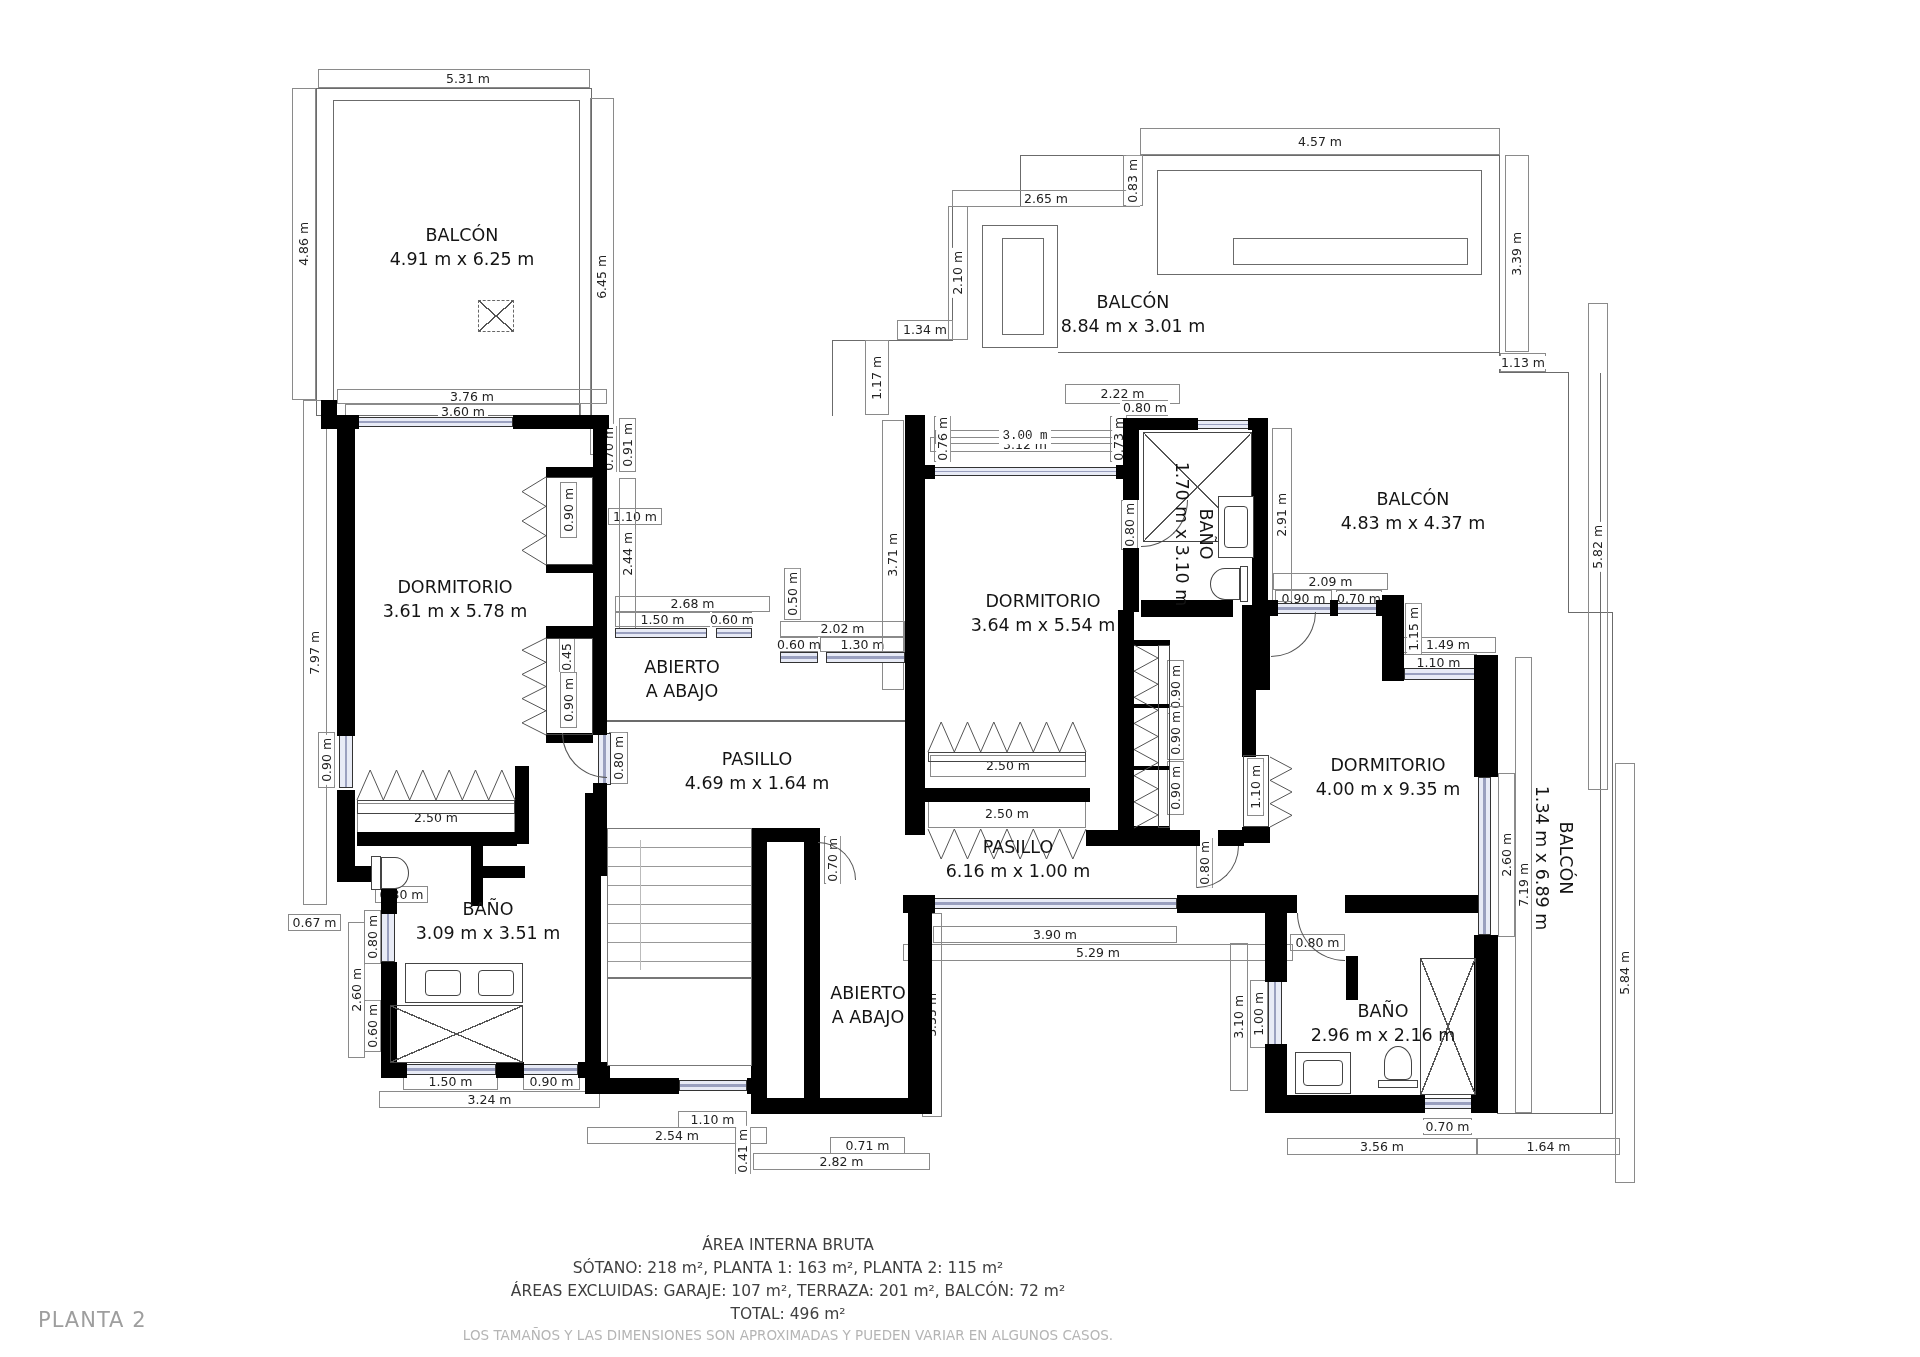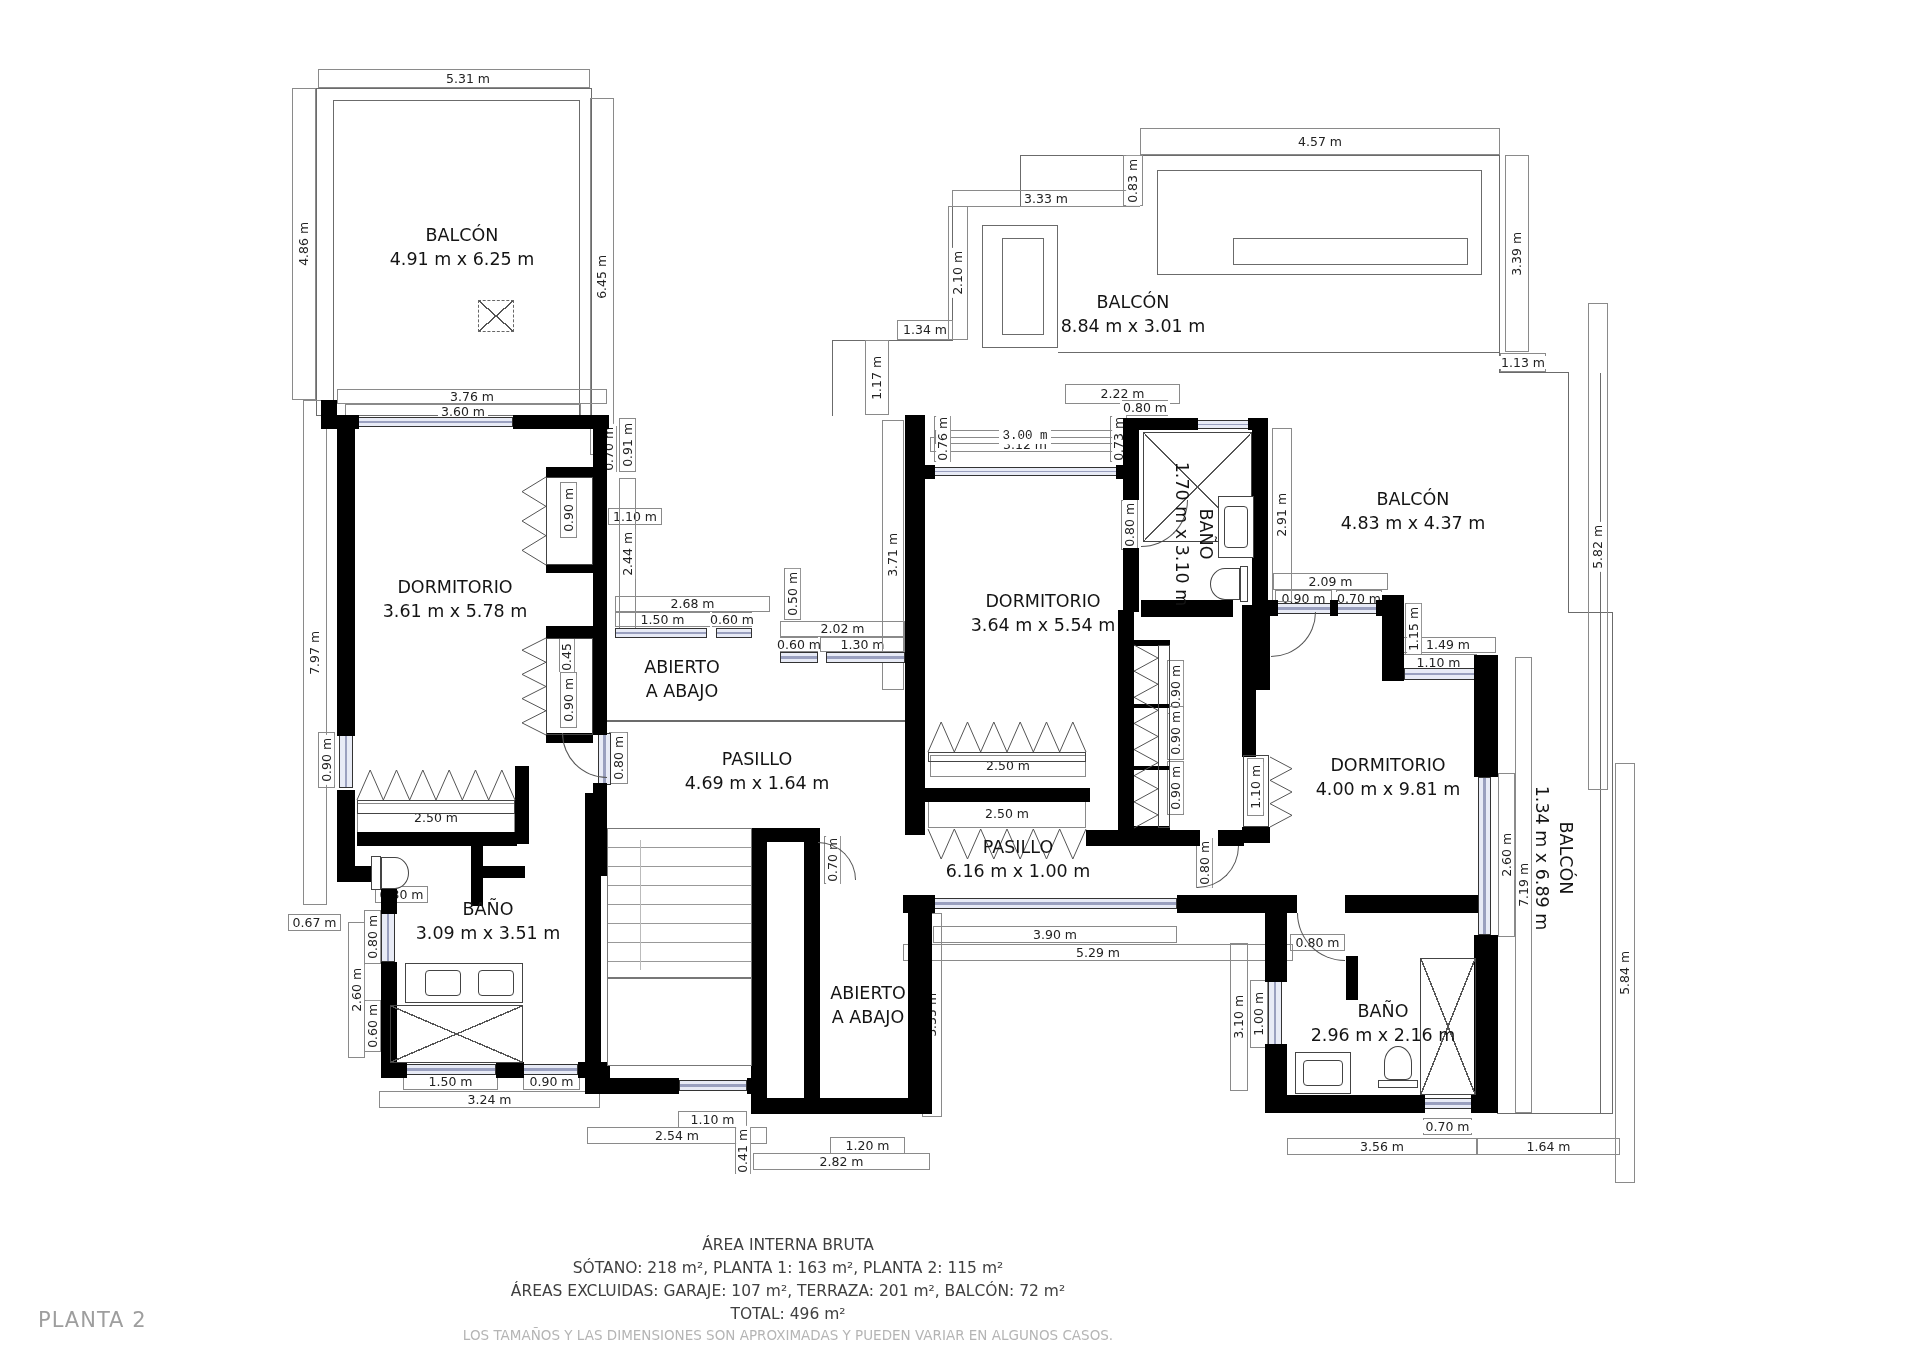--- a/index.html
+++ b/index.html
@@ -70,21 +70,21 @@
       <div class="dim" style="left: 337px; top: 389px; width: 270px; height: 15px;">
         <span>3.76 m</span>
       </div>
       <div class="dim" style="left: 345px; top: 404px; width: 236px; height: 15px;">
         <span>3.60 m</span>
       </div>
       <div class="dim" style="left: 1140px; top: 128px; width: 360px; height: 27px;">
         <span>4.57 m</span>
       </div>
       <div class="dim" style="left: 952px; top: 190px; width: 188px; height: 17px;">
-        <span>3.33 m</span>
+        <span>2.65 m</span>
       </div>
       <div class="dim" style="left: 897px; top: 320px; width: 56px; height: 20px;">
         <span>1.34 m</span>
       </div>
       <div class="dim" style="left: 1065px; top: 384px; width: 115px; height: 20px;">
         <span>2.22 m</span>
       </div>
       <div class="dim" style="left: 1122px; top: 400px; width: 46px; height: 16px;">
         <span>0.80 m</span>
       </div>
@@ -157,21 +157,21 @@
       <div class="dim" style="left: 379px; top: 1091px; width: 221px; height: 17px;">
         <span>3.24 m</span>
       </div>
       <div class="dim" style="left: 678px; top: 1111px; width: 69px; height: 17px;">
         <span>1.10 m</span>
       </div>
       <div class="dim" style="left: 587px; top: 1127px; width: 180px; height: 17px;">
         <span>2.54 m</span>
       </div>
       <div class="dim" style="left: 830px; top: 1137px; width: 75px; height: 17px;">
-        <span>1.20 m</span>
+        <span>0.71 m</span>
       </div>
       <div class="dim" style="left: 753px; top: 1153px; width: 177px; height: 17px;">
         <span>2.82 m</span>
       </div>
       <div class="dim" style="left: 933px; top: 926px; width: 244px; height: 17px;">
         <span>3.90 m</span>
       </div>
       <div class="dim" style="left: 903px; top: 944px; width: 390px; height: 17px;">
         <span>5.29 m</span>
       </div>
@@ -464,21 +464,21 @@
       <div class="room" style="left: 455px; top: 600px;">
         <div>DORMITORIO</div>
         <div>3.61 m x 5.78 m</div>
       </div>
       <div class="room" style="left: 1043px; top: 614px;">
         <div>DORMITORIO</div>
         <div>3.64 m x 5.54 m</div>
       </div>
       <div class="room" style="left: 1388px; top: 778px;">
         <div>DORMITORIO</div>
-        <div>4.00 m x 9.81 m</div>
+        <div>4.00 m x 9.35 m</div>
       </div>
       <div class="room" style="left: 682px; top: 680px;">
         <div>ABIERTO</div>
         <div>A ABAJO</div>
       </div>
       <div class="room" style="left: 757px; top: 772px;">
         <div>PASILLO</div>
         <div>4.69 m x 1.64 m</div>
       </div>
       <div class="room" style="left: 1018px; top: 860px;">

